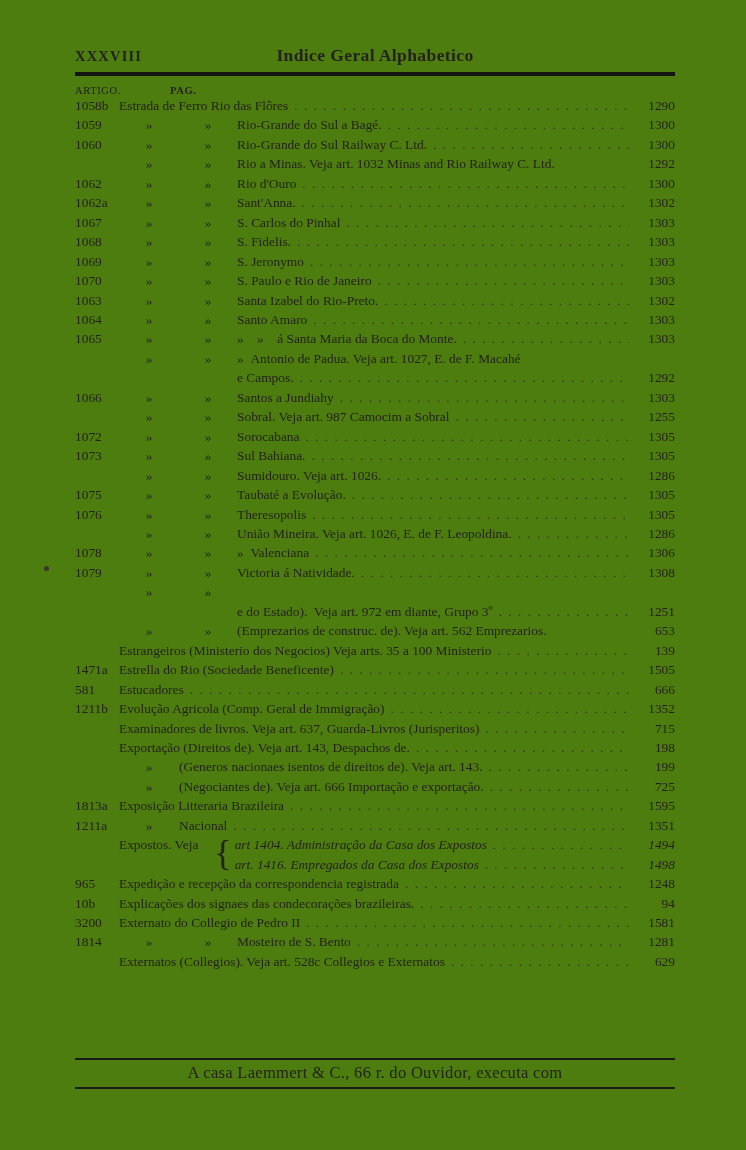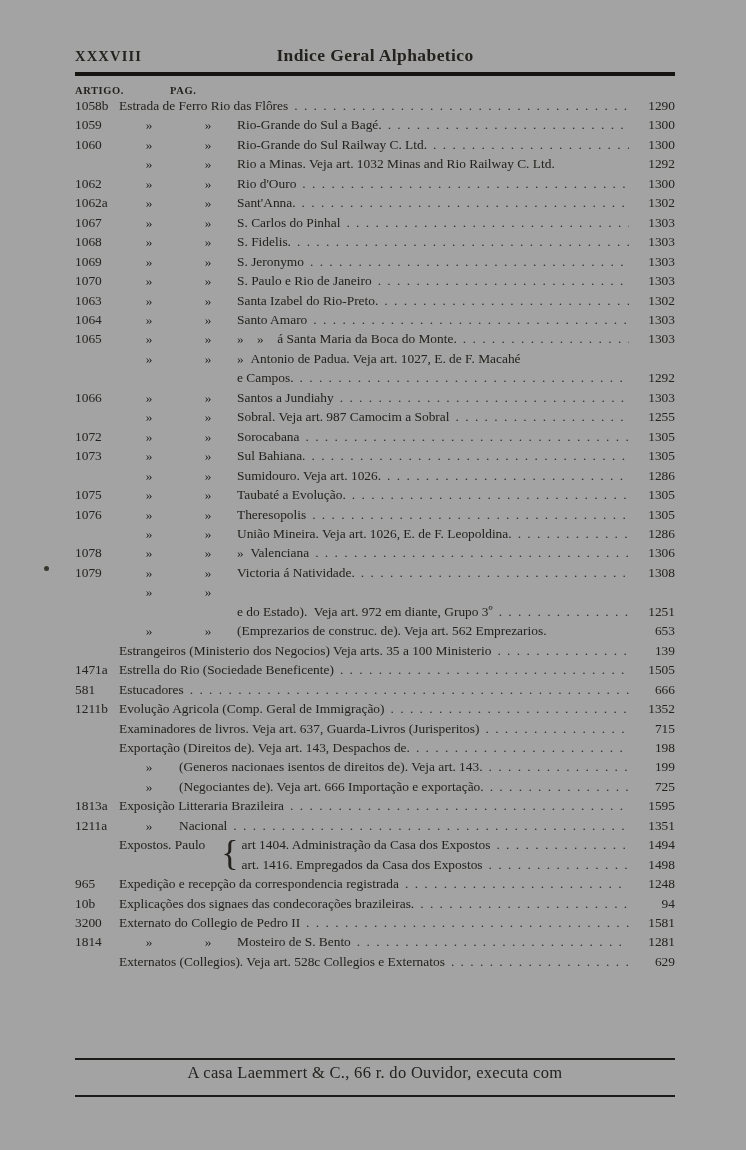--- a/index.html
+++ b/index.html
@@ -5,61 +5,61 @@
   * { box-sizing: border-box; }
   html, body { margin: 0; padding: 0; }
   body {
     width: 746px; height: 1150px;
     background: #eceae4;
     font-family: "Liberation Serif", "DejaVu Serif", serif;
   }
   .sheet {
     position: relative;
     width: 746px; height: 1150px;
-    background: #a3a3a3;
+    background: #4d7c0f;
     color: #24221e;
     overflow: hidden;
   }
   .content { position: absolute; left: 75px; top: 45px; width: 600px; }
 
   
   .hdr { display: flex; align-items: baseline; border-bottom: 4px solid #151410; padding-bottom: 6px; }
   .folio { width: 95px; font-size: 14.5px; font-weight: bold; letter-spacing: 1.2px; }
   .rtitle { flex: 1; text-align: center; font-size: 17.5px; font-weight: bold; letter-spacing: .4px; }
   .hspacer { width: 95px; }
 
   
   .cols { display: flex; align-items: baseline; margin-top: 9px; }
-  .cartigo { width: 95px; font-size: 10.5px; font-weight: bold; letter-spacing: .6px; }
+  .cartigo { width: 95px; font-size: 10.5px; font-weight: normal; letter-spacing: .6px; }
   .ctitle  { flex: 1; text-align: center; font-size: 14.5px; font-weight: bold; letter-spacing: .3px; }
   .cpag    { width: 95px; font-size: 10.5px; font-weight: bold; letter-spacing: .6px; }
 
   
   .rows { font-size: 13.4px; line-height: 19.45px; }
   .row { display: flex; }
   .a   { flex: 0 0 44px; white-space: pre; }
   .d1  { flex: 0 0 60px; text-align: center; }
   .d2  { flex: 0 0 58px; text-align: center; }
   .spc { flex: 0 0 118px; }
   .x   { flex: 0 0 auto; white-space: pre; }
   .dots { flex: 1 1 0; min-width: 0; overflow: hidden; white-space: nowrap; padding-left: 6px; letter-spacing: 1.5px; color: #34322c; }
   .dots.on::after { content: ". . . . . . . . . . . . . . . . . . . . . . . . . . . . . . . . . . . . . . . . . . . . . . . . . . . . . . . . . . . . . . . . ."; }
   .p   { flex: 0 0 46px; text-align: right; white-space: pre; }
 
   
   .k-brace { align-items: flex-start; }
   .lbl { flex: 0 0 auto; white-space: pre; }
   .brace { flex: 0 0 auto; font-size: 36px; line-height: 38px; margin: -1px 3px 0 16px; font-weight: normal; }
   .blines { flex: 1 1 0; min-width: 0; display: flex; flex-direction: column; }
-  .binner { display: flex; }
+  .binner { display: flex; font-style: italic; }
 
   
   .footer { position: absolute; left: 75px; top: 1058px; width: 600px; text-align: center; }
   .frule { height: 2px; background: #1d1b17; }
-  .ftext { font-size: 16.5px; padding: 3px 0 12px; letter-spacing: .3px; }
+  .ftext { font-size: 16.5px; padding: 3px 0 4px; letter-spacing: .3px; }
 
   
   .margin-dot { position: absolute; left: 44px; top: 566px; width: 5px; height: 5px; border-radius: 50%; background: #39372f; }
 </style>
 </head>
 <body>
 
 <div class="sheet">
   <div class="content">
 
@@ -352,21 +352,21 @@
         </div>
         <div class="row k-sub">
           <span class="a">1211a</span>
           <span class="d1">»</span>
           <span class="x">Nacional</span>
           <span class="dots on"></span>
           <span class="p">1351</span>
         </div>
         <div class="row k-brace">
           <span class="a"></span>
-          <span class="x lbl">Expostos. Paulo</span>
+          <span class="x lbl">Expostos. Veja</span>
           <span class="brace">{</span>
           <span class="blines">
             <span class="binner">
               <span class="x">art 1404. Administração da Casa dos Expostos</span>
               <span class="dots on"></span>
               <span class="p">1494</span>
             </span>
             <span class="binner">
               <span class="x">art. 1416. Empregados da Casa dos Expostos</span>
               <span class="dots on"></span>

